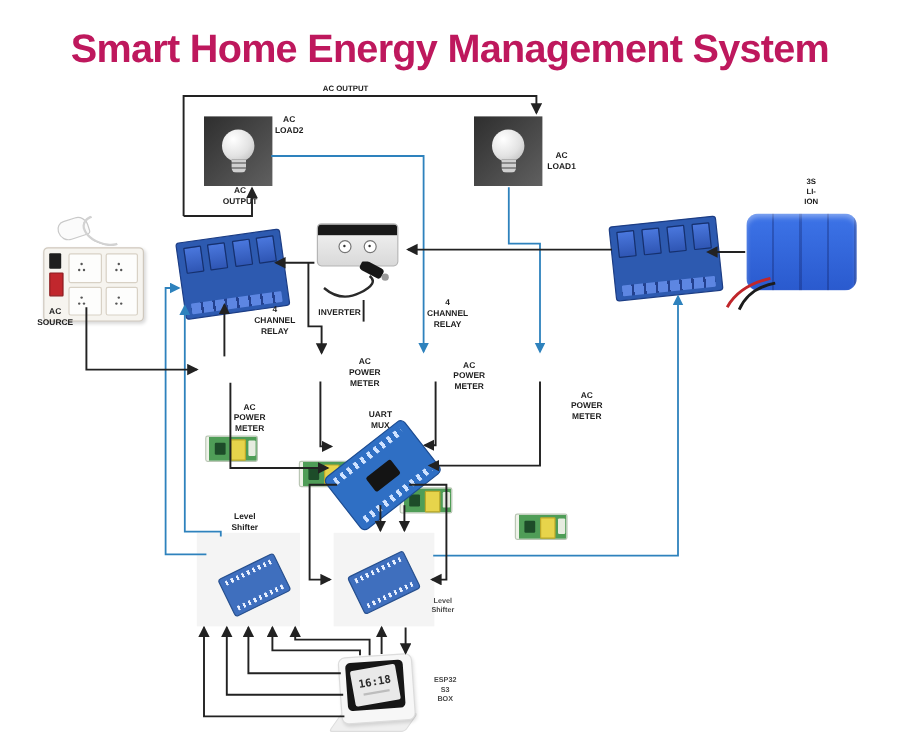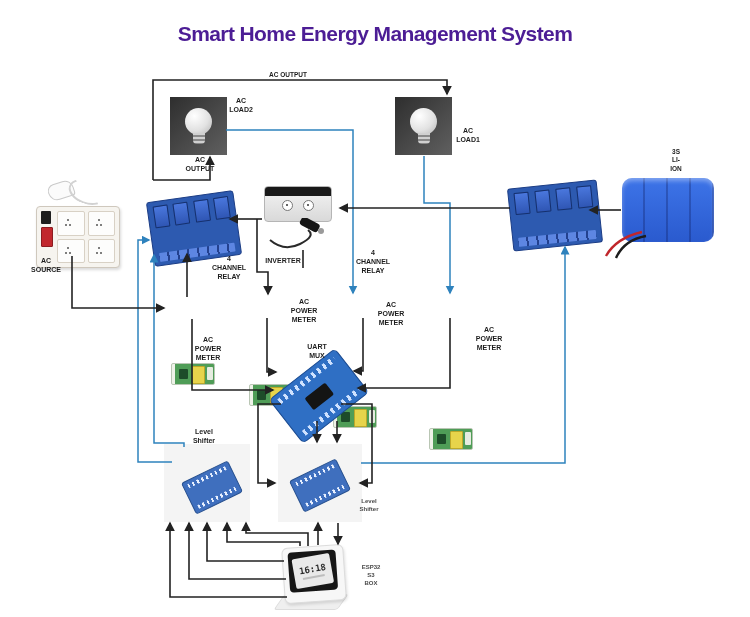--- a/index.html
+++ b/index.html
@@ -1,19 +1,19 @@
 <!DOCTYPE html>
 <html><head>
 <meta charset="utf-8">
 <style>
   html,body{margin:0;padding:0;background:#fff;}
   #canvas{position:relative;width:750px;height:617px;background:#ffffff;overflow:hidden;
           font-family:"Liberation Sans",sans-serif;}
   .title{position:absolute;left:0;right:0;top:22px;text-align:center;
-         font-size:21px;font-weight:800;letter-spacing:-0.6px;color:#4c1d95;}
+         font-size:33px;font-weight:800;letter-spacing:-0.6px;color:#be185d;}
   
   .lbl{position:absolute;transform:translate(-50%,-50%);text-align:center;
        font-weight:bold;font-size:7px;line-height:1.3;color:#1d1d1d;white-space:pre-line;z-index:6;}
   .lbl.small{font-size:6px;color:#4a4a4a;font-weight:600;}
   .lbl.onwire{background:#fff;padding:0 2px;}
   
   svg.wires{position:absolute;left:0;top:0;z-index:5;pointer-events:none;}
   
   .comp{position:absolute;z-index:2;}
   .bulb-box{width:57px;height:58px;background:linear-gradient(135deg,#2e2e2e,#606060);

